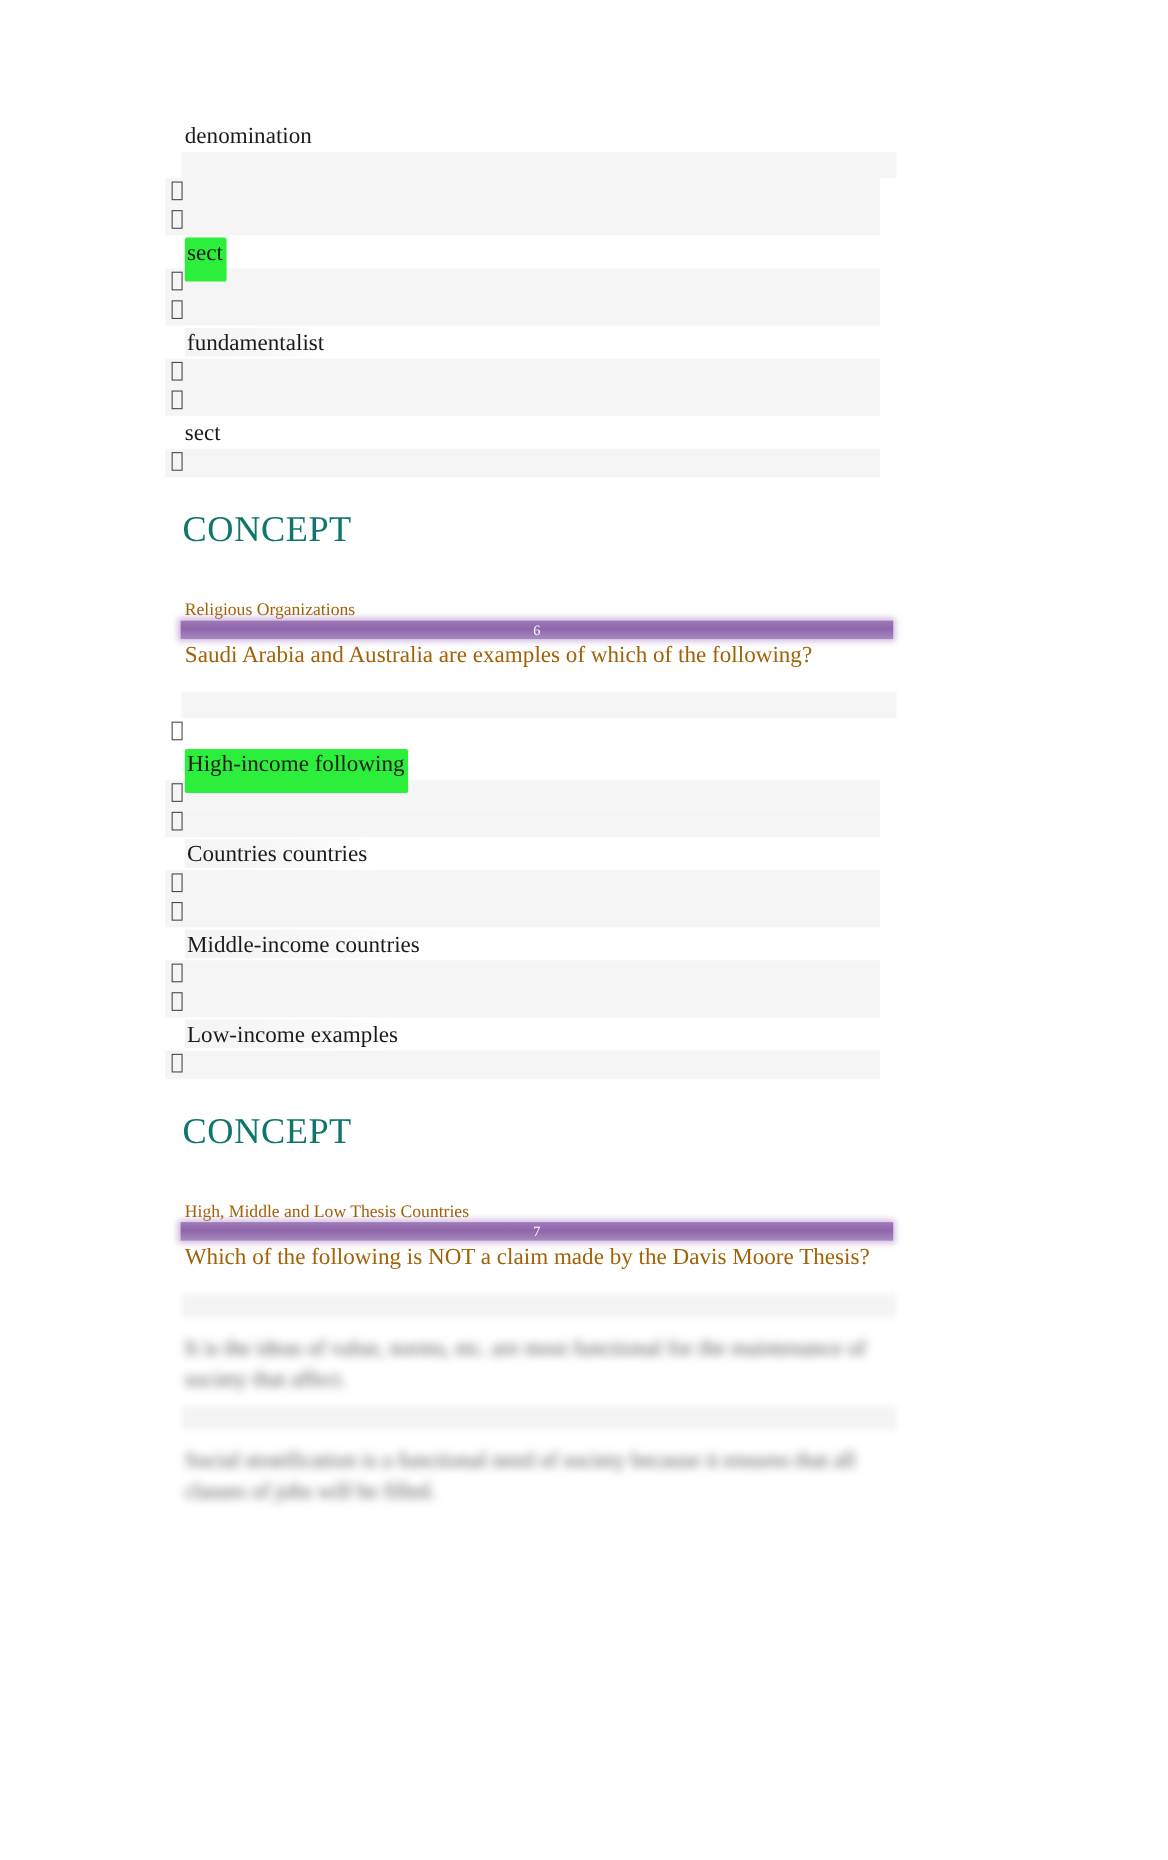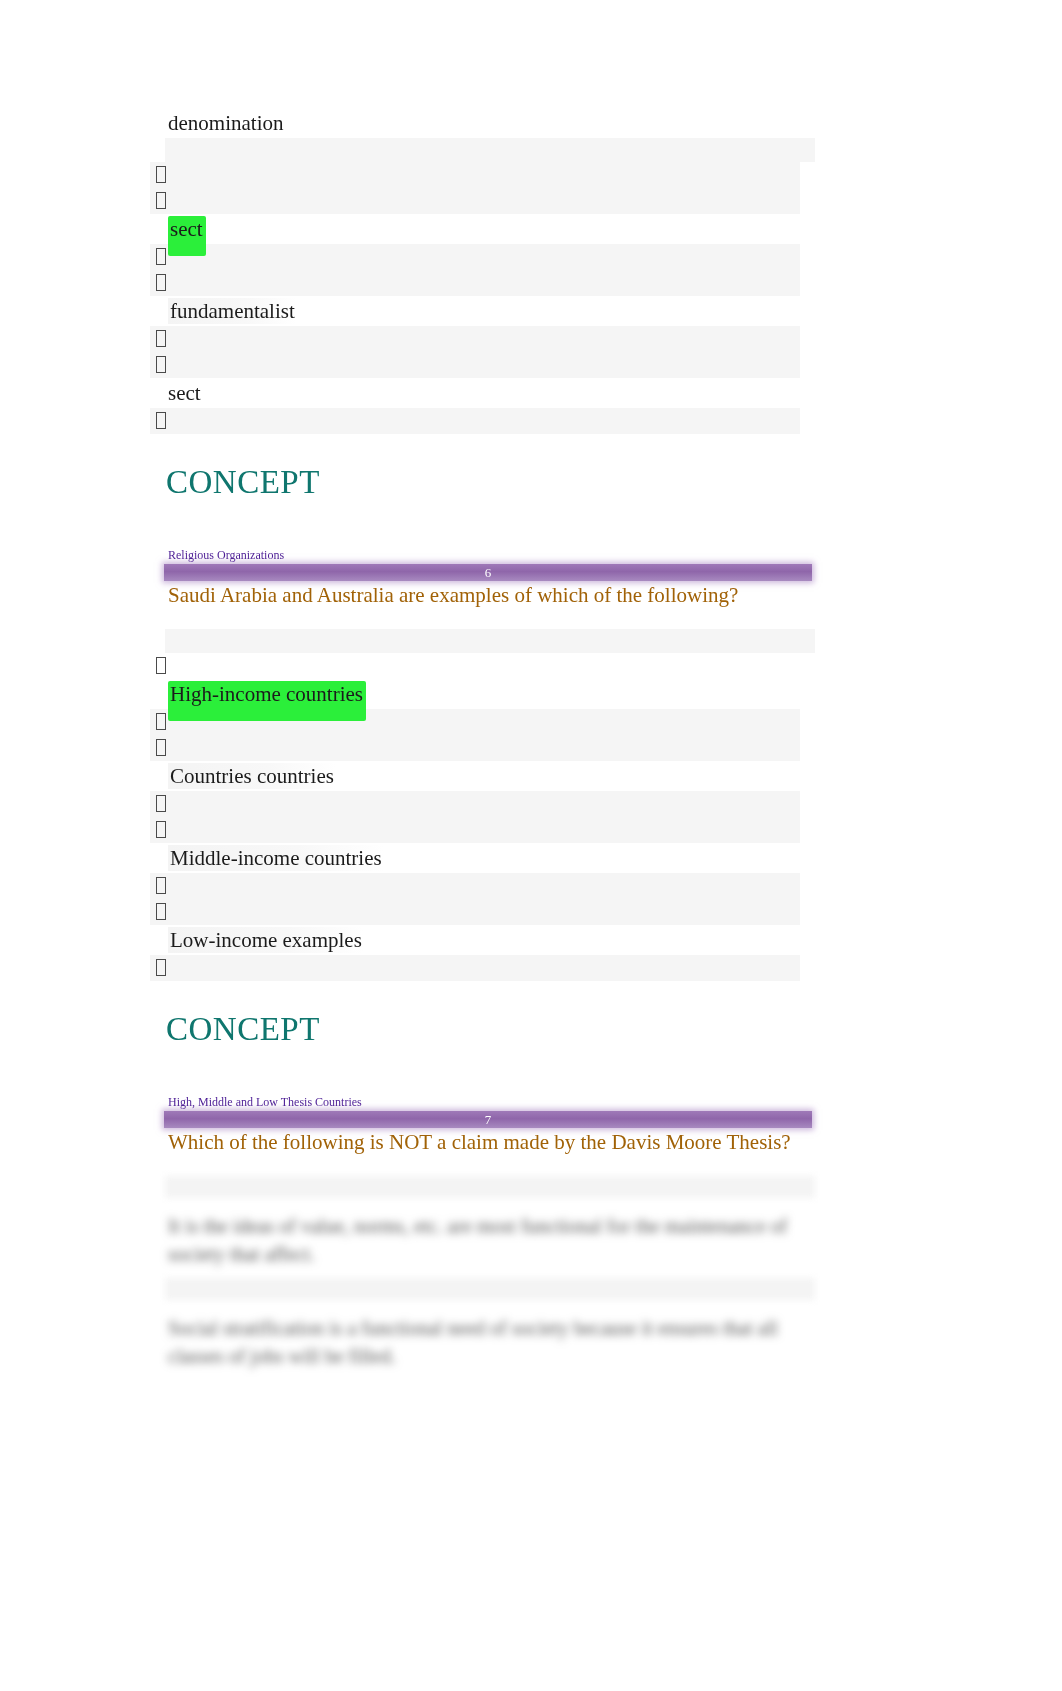--- a/index.html
+++ b/index.html
@@ -84,23 +84,23 @@
     font-size: 33px;
     line-height: 40px;
     letter-spacing: 0.5px;
     color: #0f766e;
     font-weight: normal;
     margin: 0;
     padding-left: 16px;
   }
 
   .concept-link {
-    font-size: 12px;
+    font-size: 16px;
     line-height: 18px;
-    color: #4c1d95;
+    color: #a16207;
     padding-left: 18px;
     white-space: nowrap;
   }
 
   
   .qbar {
     position: relative;
     height: 17px;
     width: 648px;
     margin-left: 14px;
@@ -206,21 +206,21 @@
 
     <div class="spacer20"></div>
 
     <div>
       <div class="band"></div>
       <div class="tofu-line plain">
         <span class="tofu"></span>
       </div>
 
       <div class="opt-row">
-        <div class="opt-text"><span class="hl">High-income countries</span></div>
+        <div class="opt-text"><span class="hl">High-income following</span></div>
       </div>
       <div class="tofu-line">
         <span class="tofu"></span>
       </div>
       <div class="tofu-line">
         <span class="tofu"></span>
       </div>
 
       <div class="opt-row">
         <div class="opt-text"><span class="shade">Countries countries</span></div>

